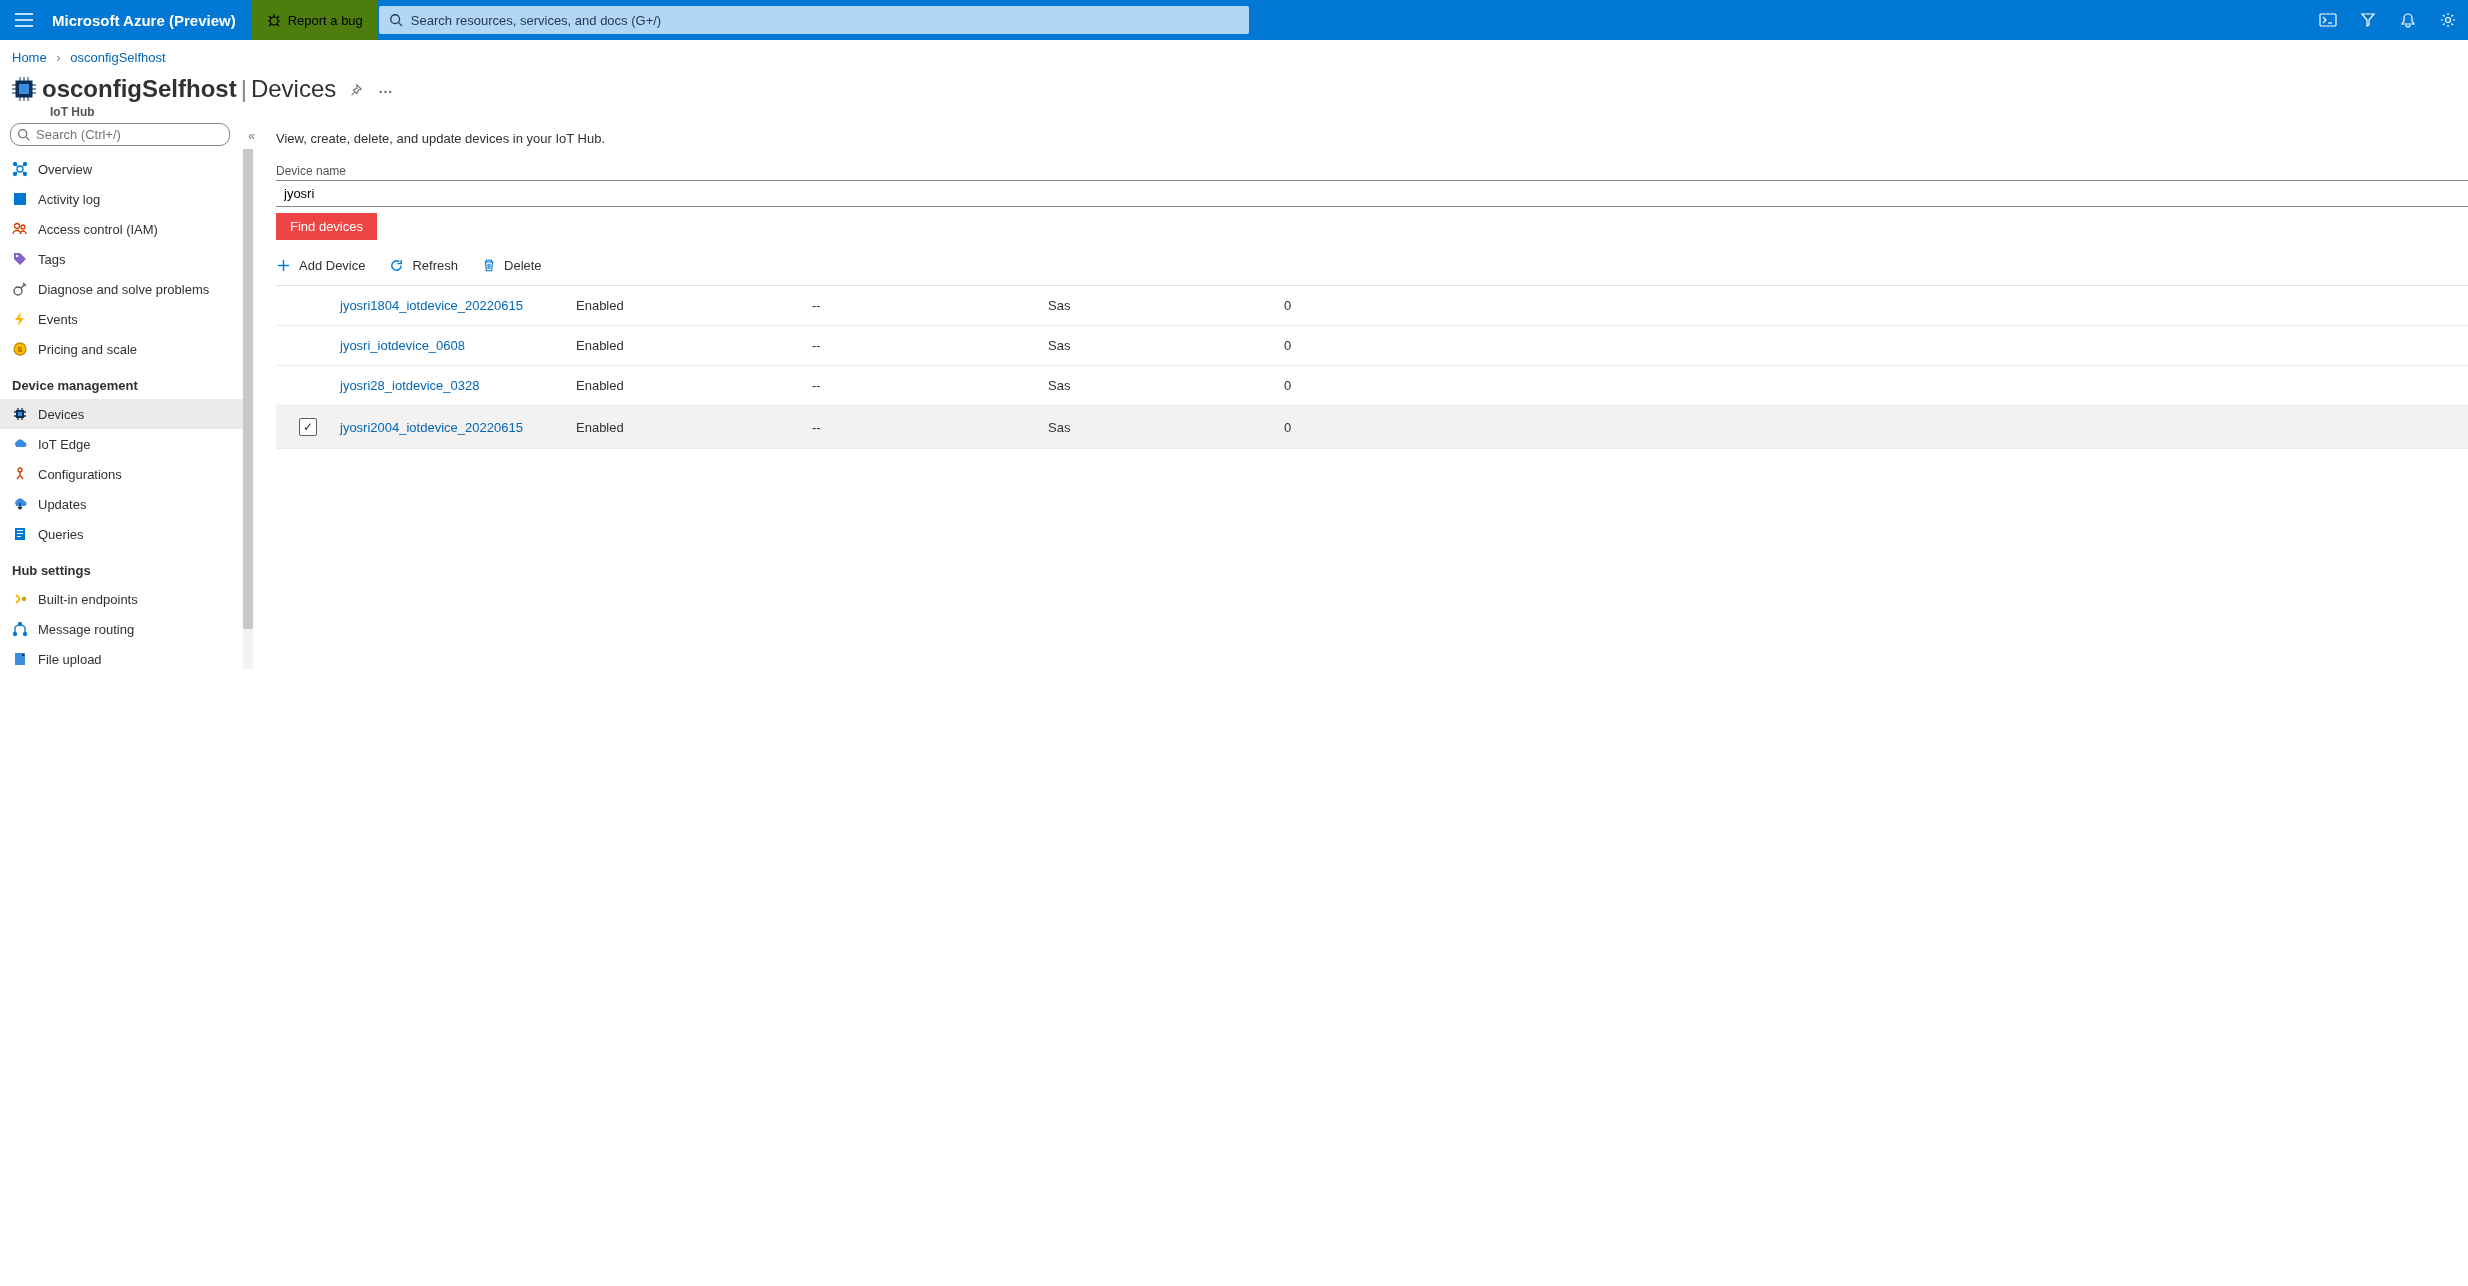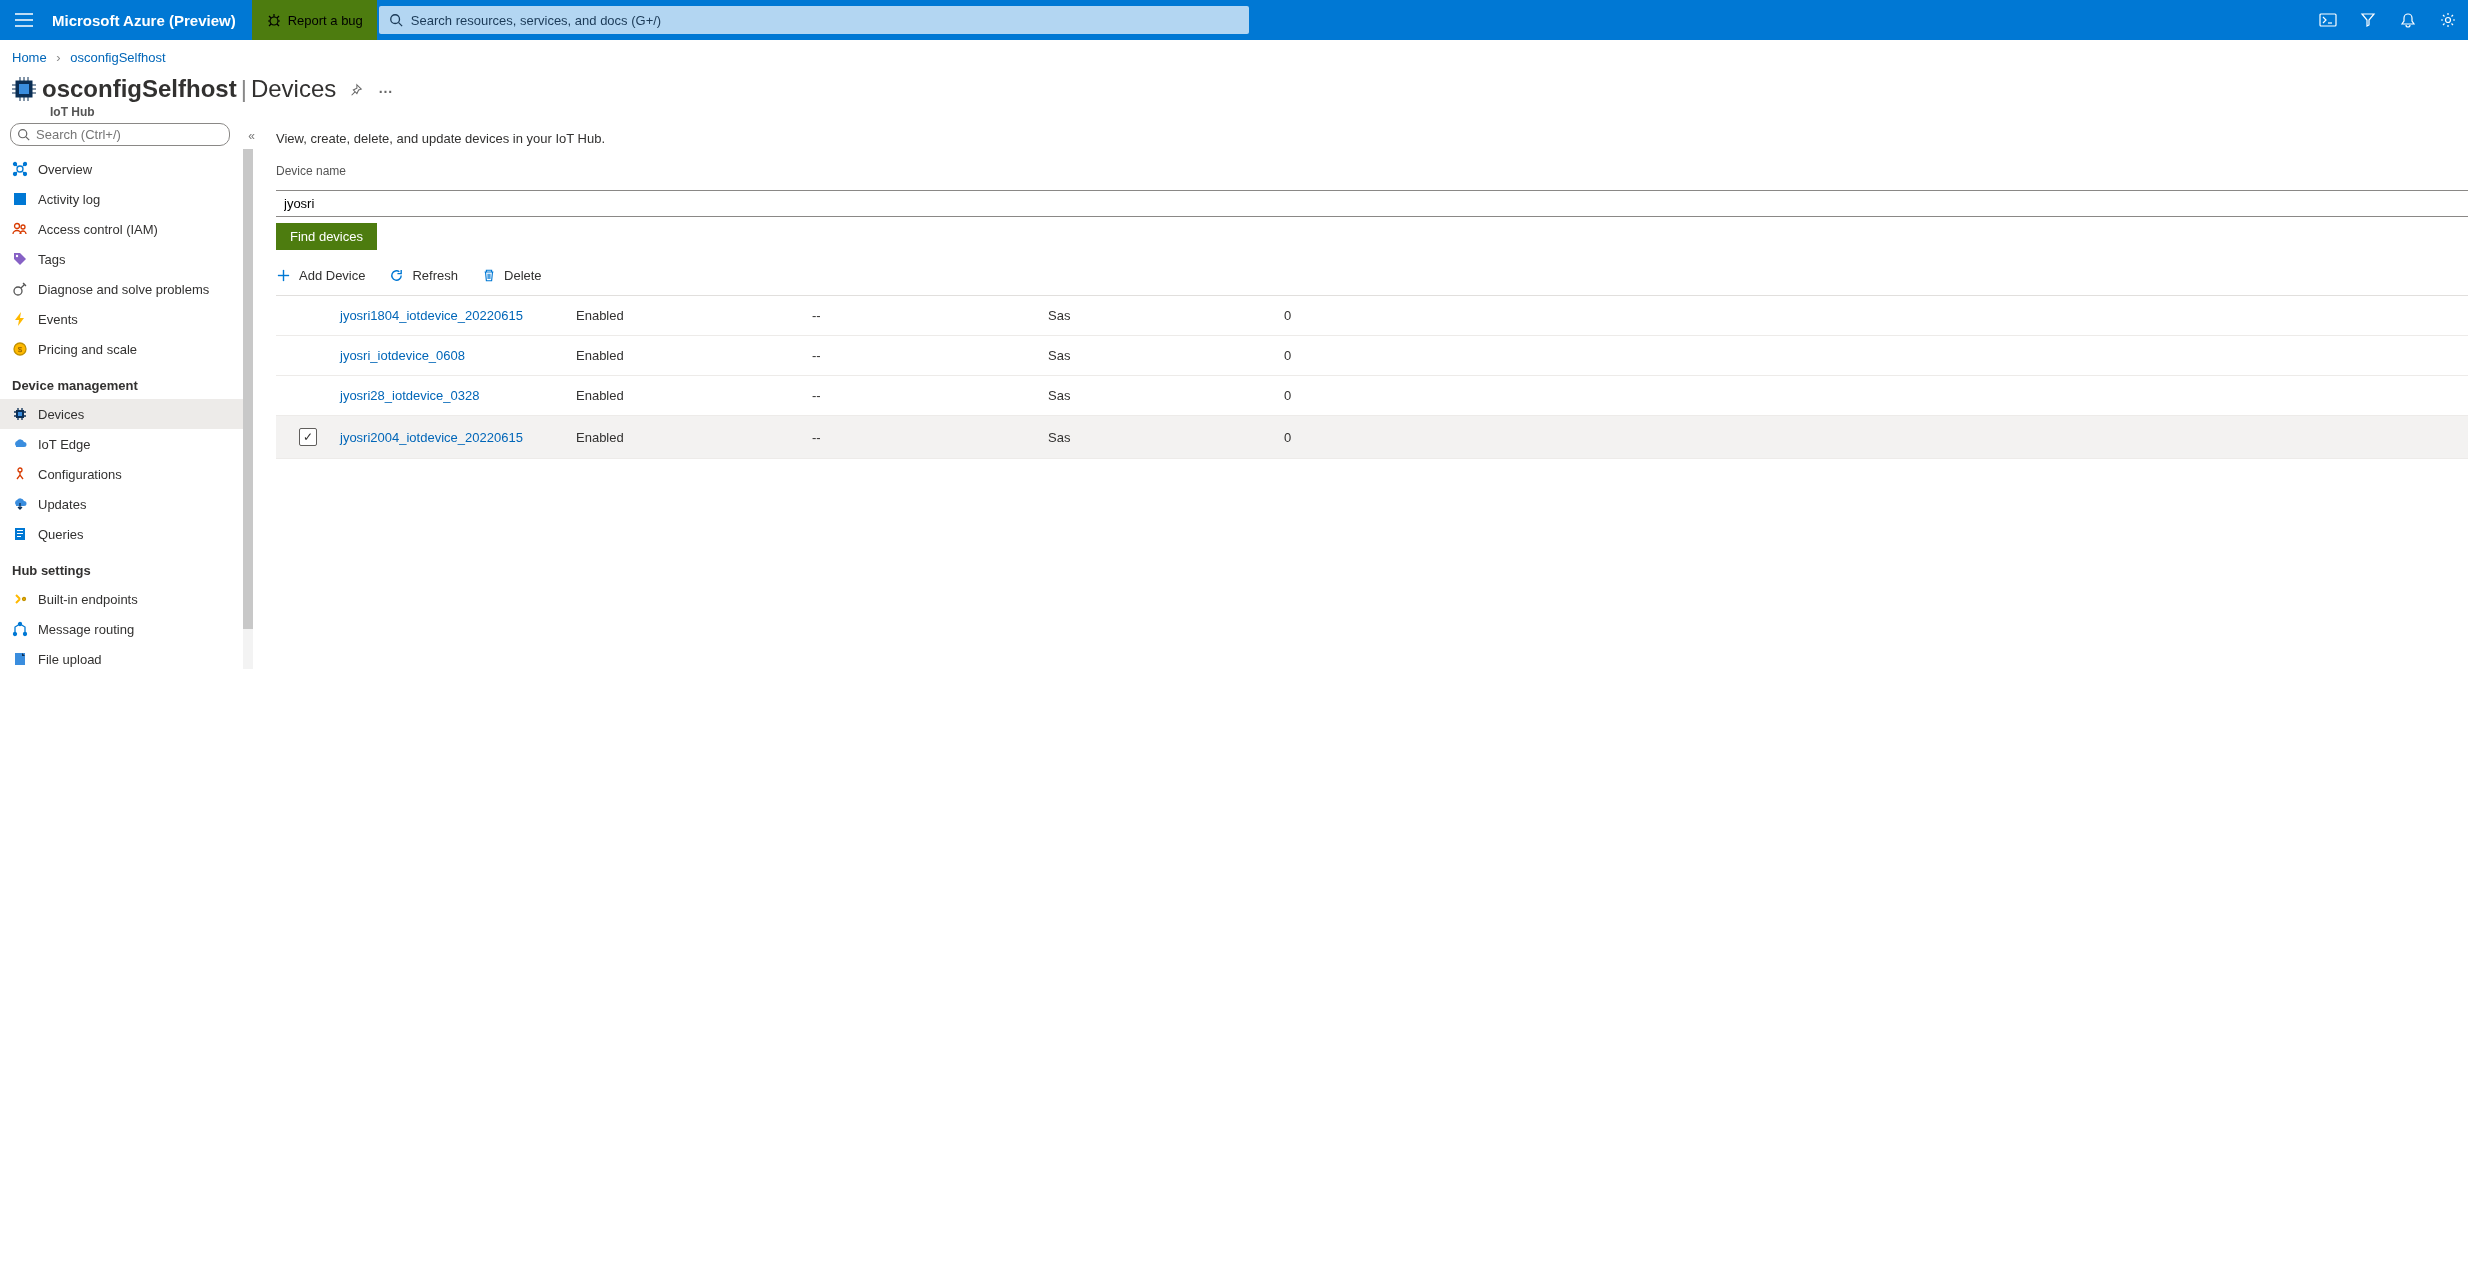--- a/index.html
+++ b/index.html
@@ -41,23 +41,23 @@
 .collapse-btn { position: absolute; right: -2px; top: 10px; font-size: 12px; color: #777; cursor: pointer; }
 
 .nav-item { display: flex; align-items: center; gap: 10px; padding: 7px 12px; font-size: 13px; cursor: pointer; color: #323130; }
 .nav-item.selected { background: #edebe9; }
 .nav-icon { width: 16px; height: 16px; display: flex; align-items: center; justify-content: center; }
 .nav-section { padding: 14px 12px 6px; font-size: 13px; font-weight: 600; color: #323130; }
 
 
 .main { flex: 1; padding: 4px 0 0 22px; }
 .main-desc { font-size: 13px; color: #323130; margin: 8px 0 18px; }
-.field-label { font-size: 12px; color: #555; margin-bottom: 12px; }
+.field-label { font-size: 12px; color: #555; margin-bottom: 2px; }
 .device-input { width: 100%; border: 1px solid #8a8886; border-left: none; border-right: none; padding: 5px 8px; font-size: 13px; outline: none; }
-.find-btn { background: #4d7c0f; color: #fff; border: none; padding: 6px 14px; font-size: 13px; margin-top: 6px; cursor: pointer; }
+.find-btn { background: #ef4444; color: #fff; border: none; padding: 6px 14px; font-size: 13px; margin-top: 6px; cursor: pointer; }
 .toolbar { display: flex; gap: 24px; padding: 18px 0 12px; border-bottom: 1px solid #e1dfdd; }
 .tool { display: flex; align-items: center; gap: 8px; font-size: 13px; cursor: pointer; color: #323130; }
 .tool .ticon { color: #0078d4; display: flex; }
 
 
 .table { width: 100%; }
 .thead, .trow { display: flex; align-items: center; border-bottom: 1px solid #edebe9; }
 .thead { padding: 18px 0 12px; font-weight: 600; font-size: 13px; color: #323130; }
 .trow { padding: 12px 0; font-size: 13px; }
 .trow.sel { background: #f3f2f1; }

